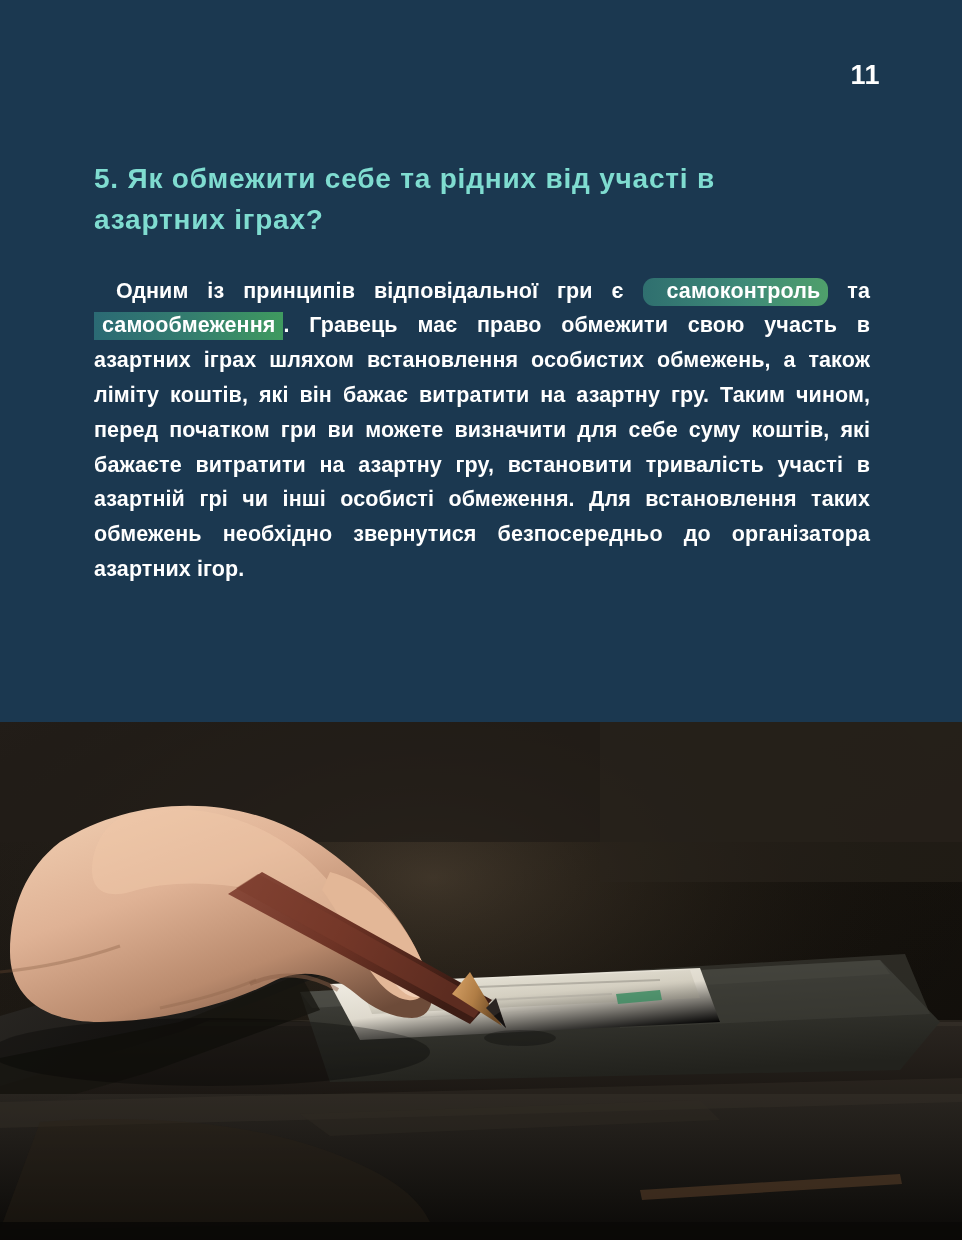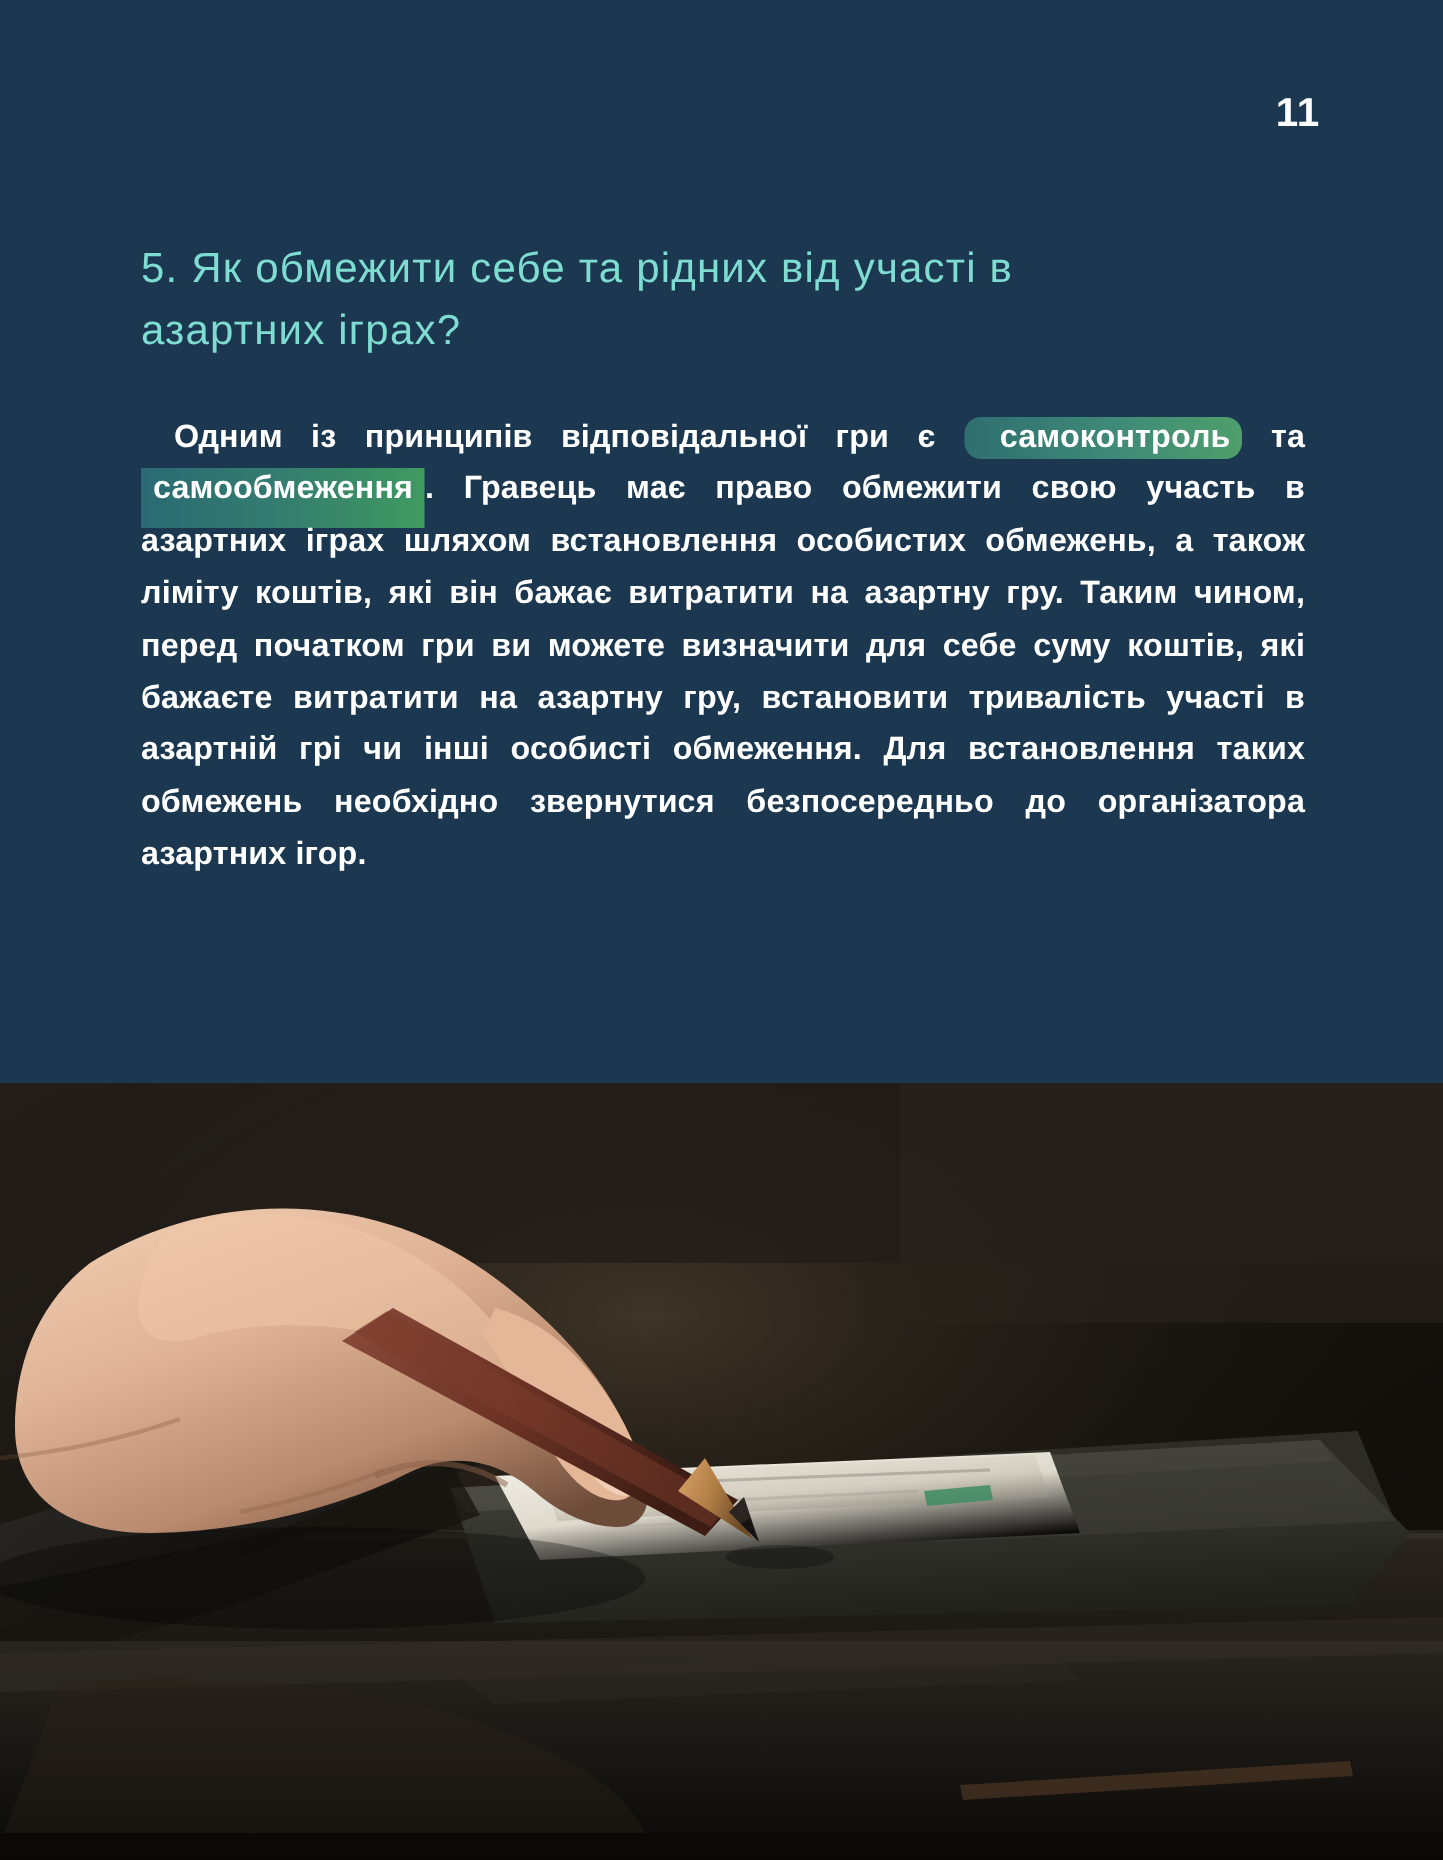--- a/index.html
+++ b/index.html
@@ -39,21 +39,21 @@
     margin-left: 44px;
   }
   .heading {
     position: absolute;
     left: 94px;
     top: 136px;
     width: 700px;
     color: #7fdcd0;
     font-size: 28px;
     line-height: 1.45;
-    font-weight: normal;
+    font-weight: bold;
     letter-spacing: 0.8px;
   }
   .body-text {
     position: absolute;
     left: 94px;
     top: 252px;
     width: 776px;
     color: #ffffff;
     font-size: 21.5px;
     line-height: 1.62;
@@ -70,21 +70,21 @@
     background: linear-gradient(90deg, #2f6f6f 0%, #3f8a78 55%, #4f9f6b 100%);
     border-radius: 11px;
     padding: 1px 8px 3px 24px;
     color: #ffffff;
     box-decoration-break: clone;
     -webkit-box-decoration-break: clone;
   }
   .hl2 {
     background: linear-gradient(90deg, #2b6a74 0%, #347d6f 50%, #3f9a5f 100%);
     border-radius: 0;
-    padding: 1px 8px 15px 8px;
+    padding: 1px 8px 3px 8px;
     color: #ffffff;
     box-decoration-break: clone;
     -webkit-box-decoration-break: clone;
   }
 
   
   .photo {
     position: absolute;
     left: 0;
     top: 722px;

